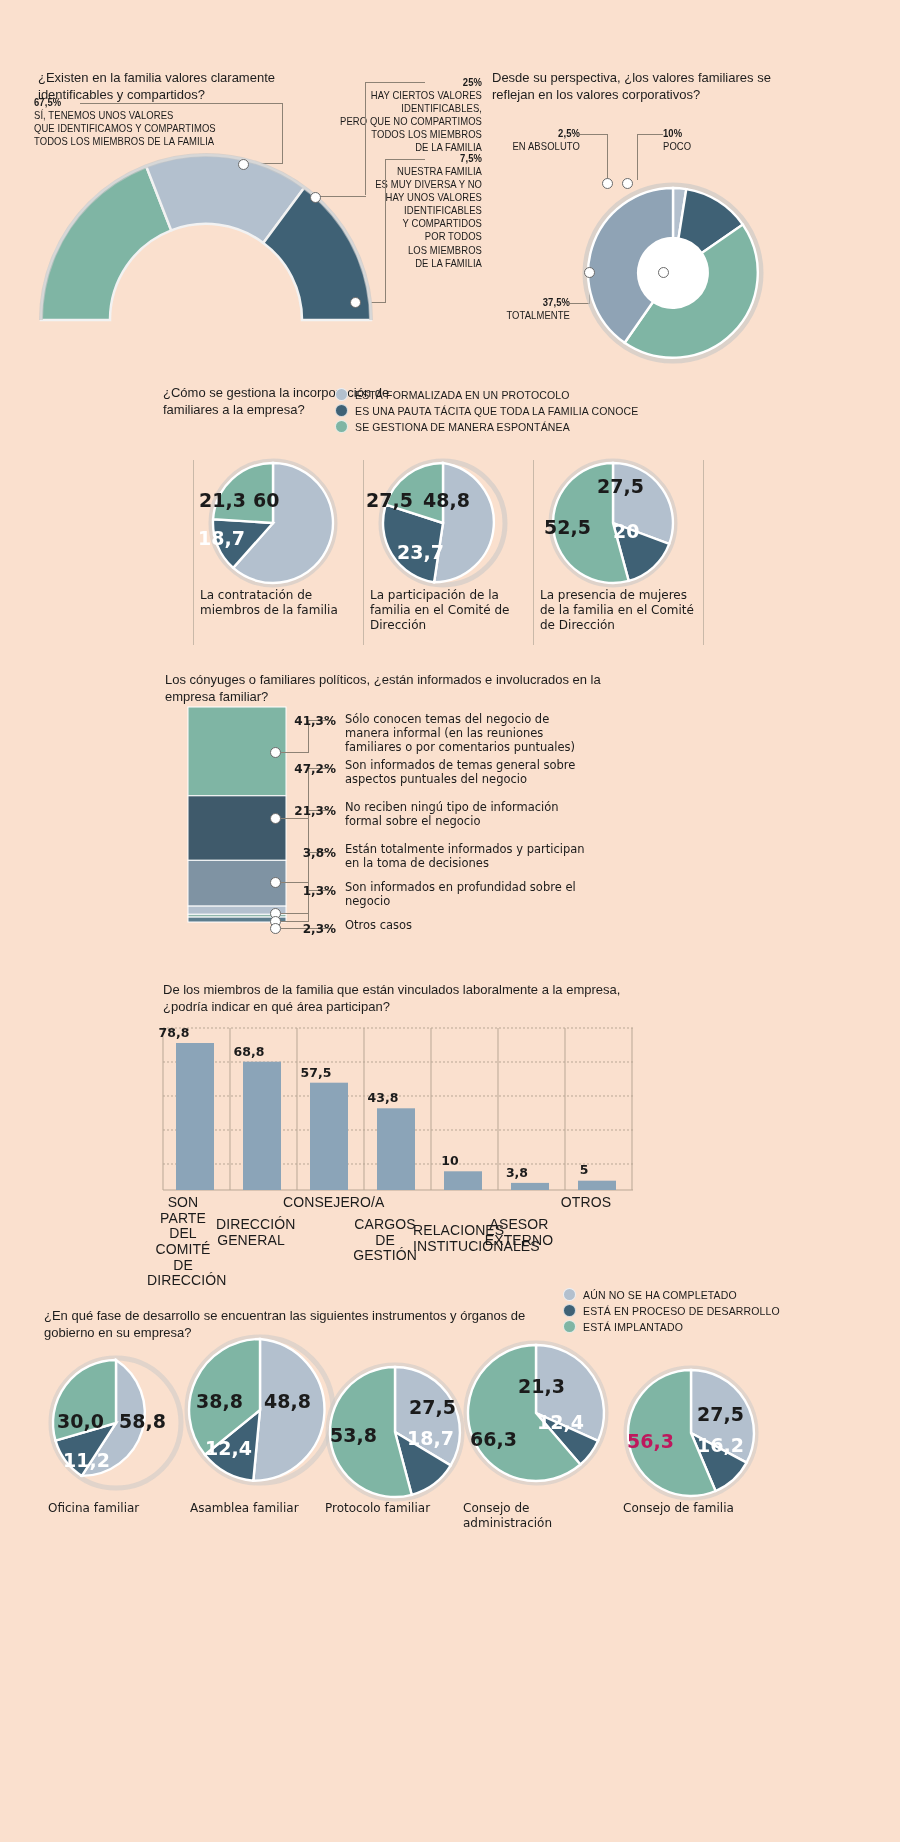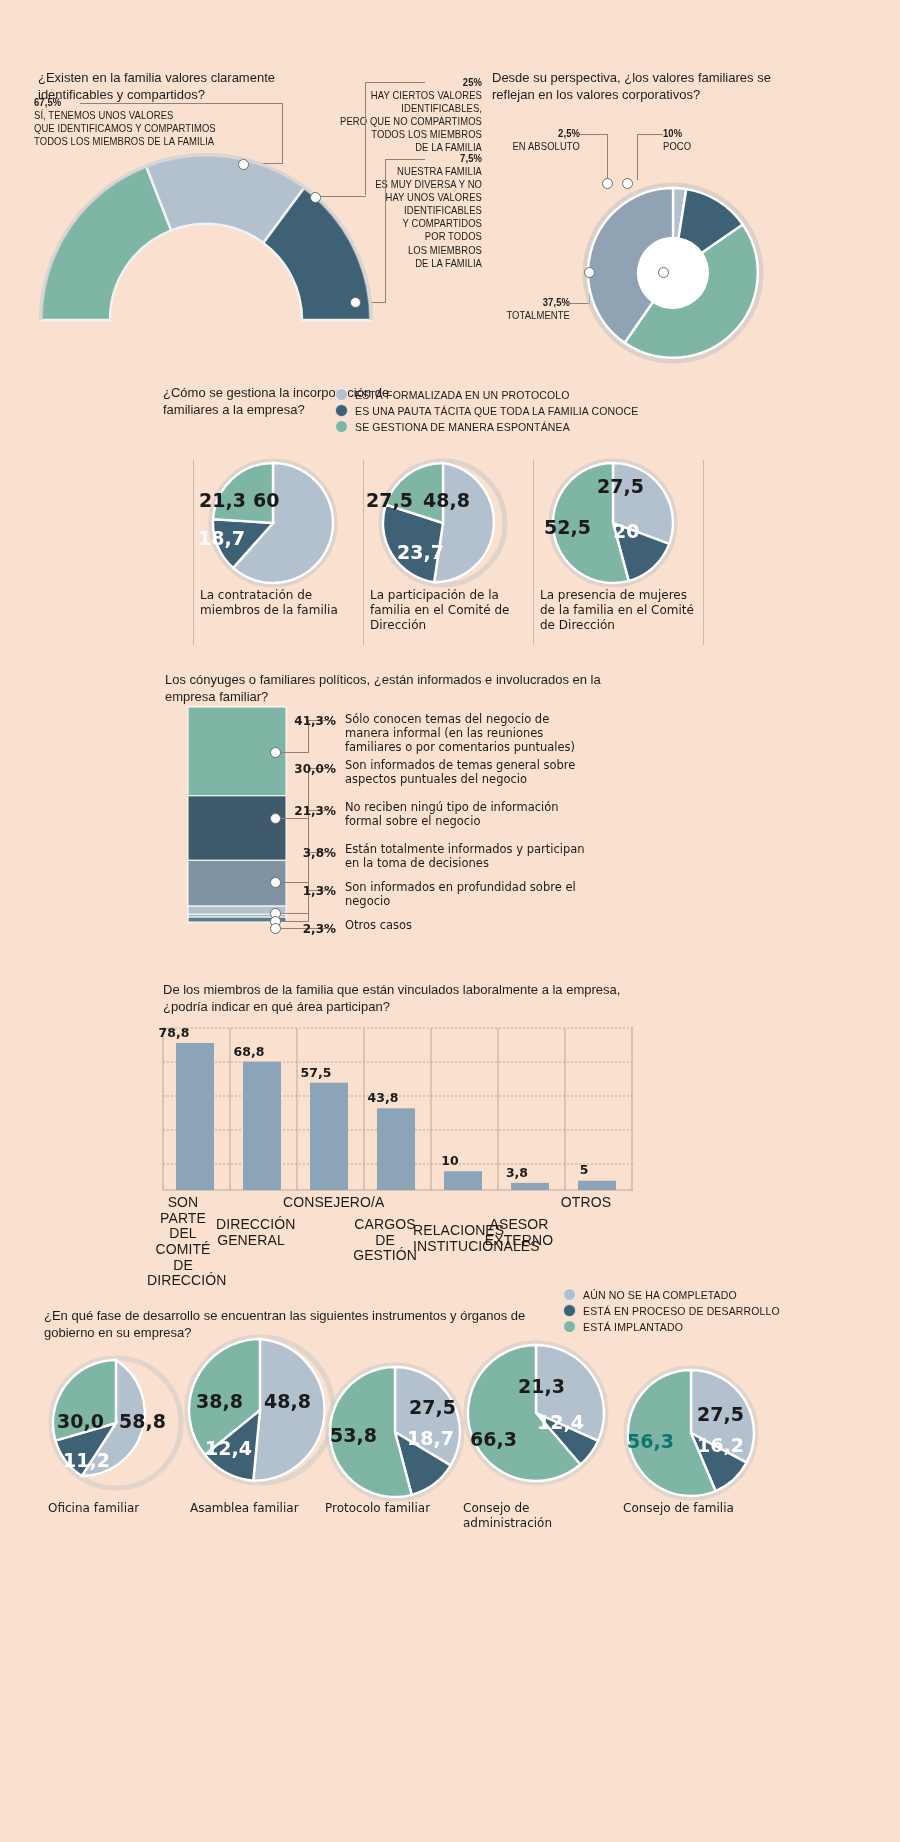--- a/index.html
+++ b/index.html
@@ -245,21 +245,21 @@
 <div class="leader" style="left:281px;top:752px;width:28px;height:1px;"></div>
 <div class="leader" style="left:308px;top:720px;width:1px;height:33px;"></div>
 <div class="leader" style="left:308px;top:720px;width:24px;height:1px;"></div>
 <div class="item-num" style="left:276px;top:714px;width:60px;">41,3%</div>
 <div class="item-txt" style="left:345px;top:713px;width:245px;">Sólo conocen temas del negocio de manera informal (en las reuniones familiares o por comentarios puntuales)</div>
 
 <div class="dot" style="left:270px;top:813px;"></div>
 <div class="leader" style="left:281px;top:818px;width:28px;height:1px;"></div>
 <div class="leader" style="left:308px;top:768px;width:1px;height:51px;"></div>
 <div class="leader" style="left:308px;top:768px;width:24px;height:1px;"></div>
-<div class="item-num" style="left:276px;top:762px;width:60px;">30,0%</div>
+<div class="item-num" style="left:276px;top:762px;width:60px;">47,2%</div>
 <div class="item-txt" style="left:345px;top:759px;width:245px;">Son informados de temas general sobre aspectos puntuales del negocio</div>
 
 <div class="dot" style="left:270px;top:877px;"></div>
 <div class="leader" style="left:281px;top:882px;width:28px;height:1px;"></div>
 <div class="leader" style="left:308px;top:810px;width:1px;height:73px;"></div>
 <div class="leader" style="left:308px;top:810px;width:24px;height:1px;"></div>
 <div class="item-num" style="left:276px;top:804px;width:60px;">21,3%</div>
 <div class="item-txt" style="left:345px;top:801px;width:245px;">No reciben ningú tipo de información formal sobre el negocio</div>
 
 <div class="dot" style="left:270px;top:908px;"></div>
@@ -398,14 +398,14 @@
 <svg width="136" height="136" style="position:absolute;left:623px;top:1365px;">
   <g transform="translate(68,68)">
     <circle cx="0" cy="0" r="65" fill="none" stroke="#c7c7c7" stroke-width="5" opacity=".5"></circle>
     <path d="M 0,0 L 0,-63 A 63,63 0 0 1 55.6,29.6 Z" fill="#b3c0ce" stroke="#fff" stroke-width="2.4"></path>
     <path d="M 0,0 L 55.6,29.6 A 63,63 0 0 1 24.6,58.0 Z" fill="#3f6175" stroke="#fff" stroke-width="2.4"></path>
     <path d="M 0,0 L 24.6,58.0 A 63,63 0 1 1 0,-63 Z" fill="#7fb5a4" stroke="#fff" stroke-width="2.4"></path>
   </g>
 </svg>
 <div class="pie-val" style="left:697px;top:1403px;color:#1b1b1b;">27,5</div>
 <div class="pie-val" style="left:697px;top:1434px;color:#ffffff;">16,2</div>
-<div class="pie-val" style="left:627px;top:1430px;color:#0f766e;">56,3</div>
+<div class="pie-val" style="left:627px;top:1430px;color:#be185d;">56,3</div>
 <div class="cap" style="left:623px;top:1501px;width:120px;">Consejo de familia</div>
 
 </body></html>

